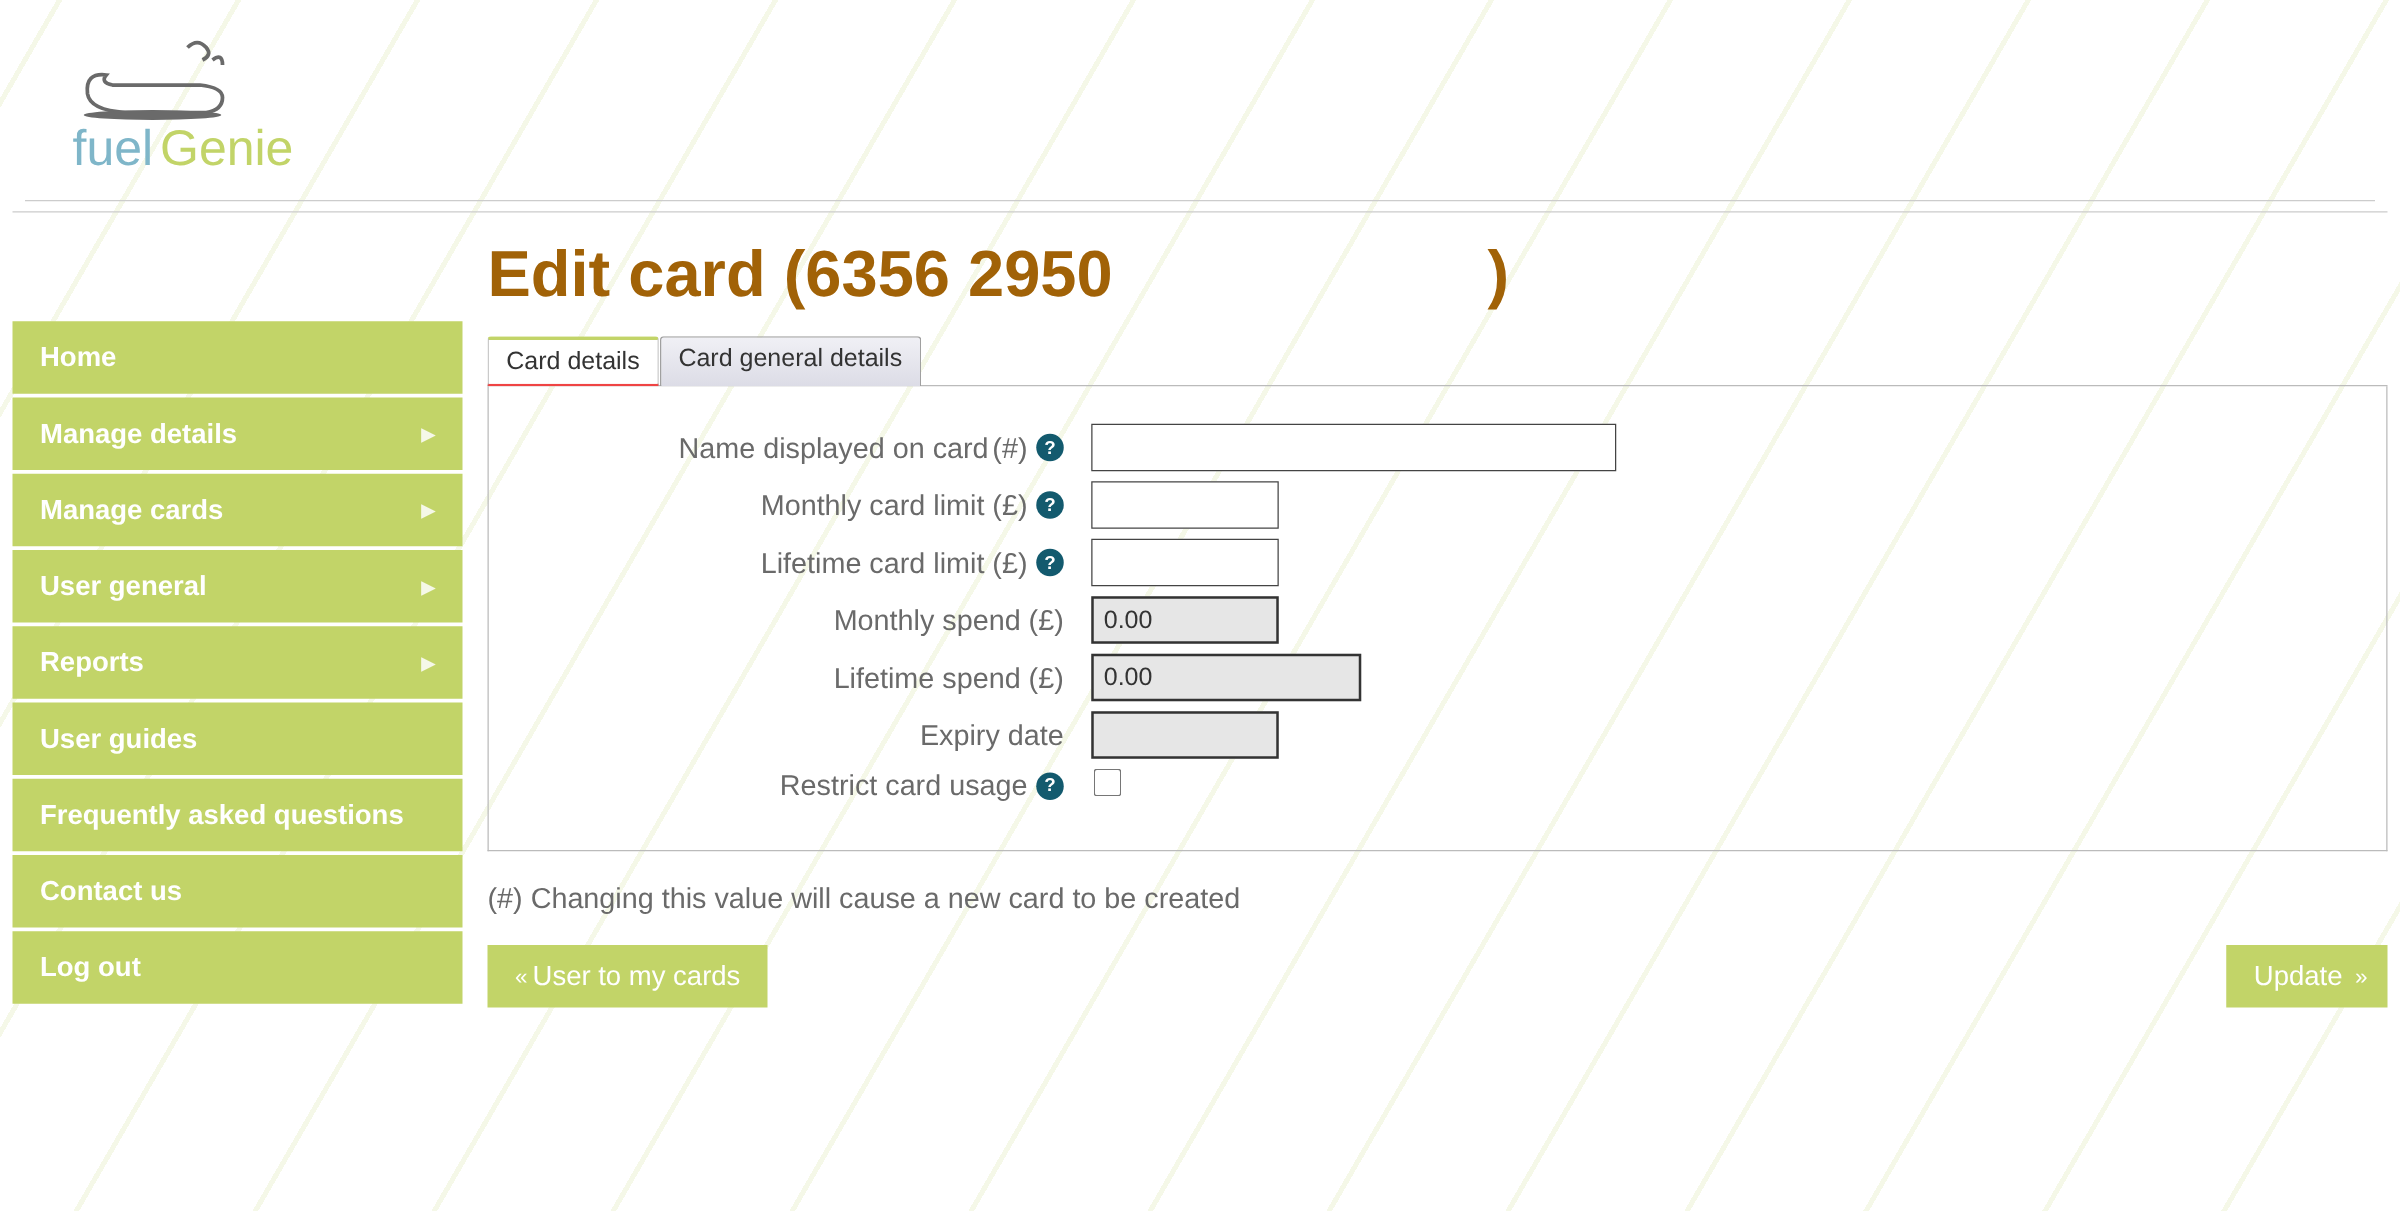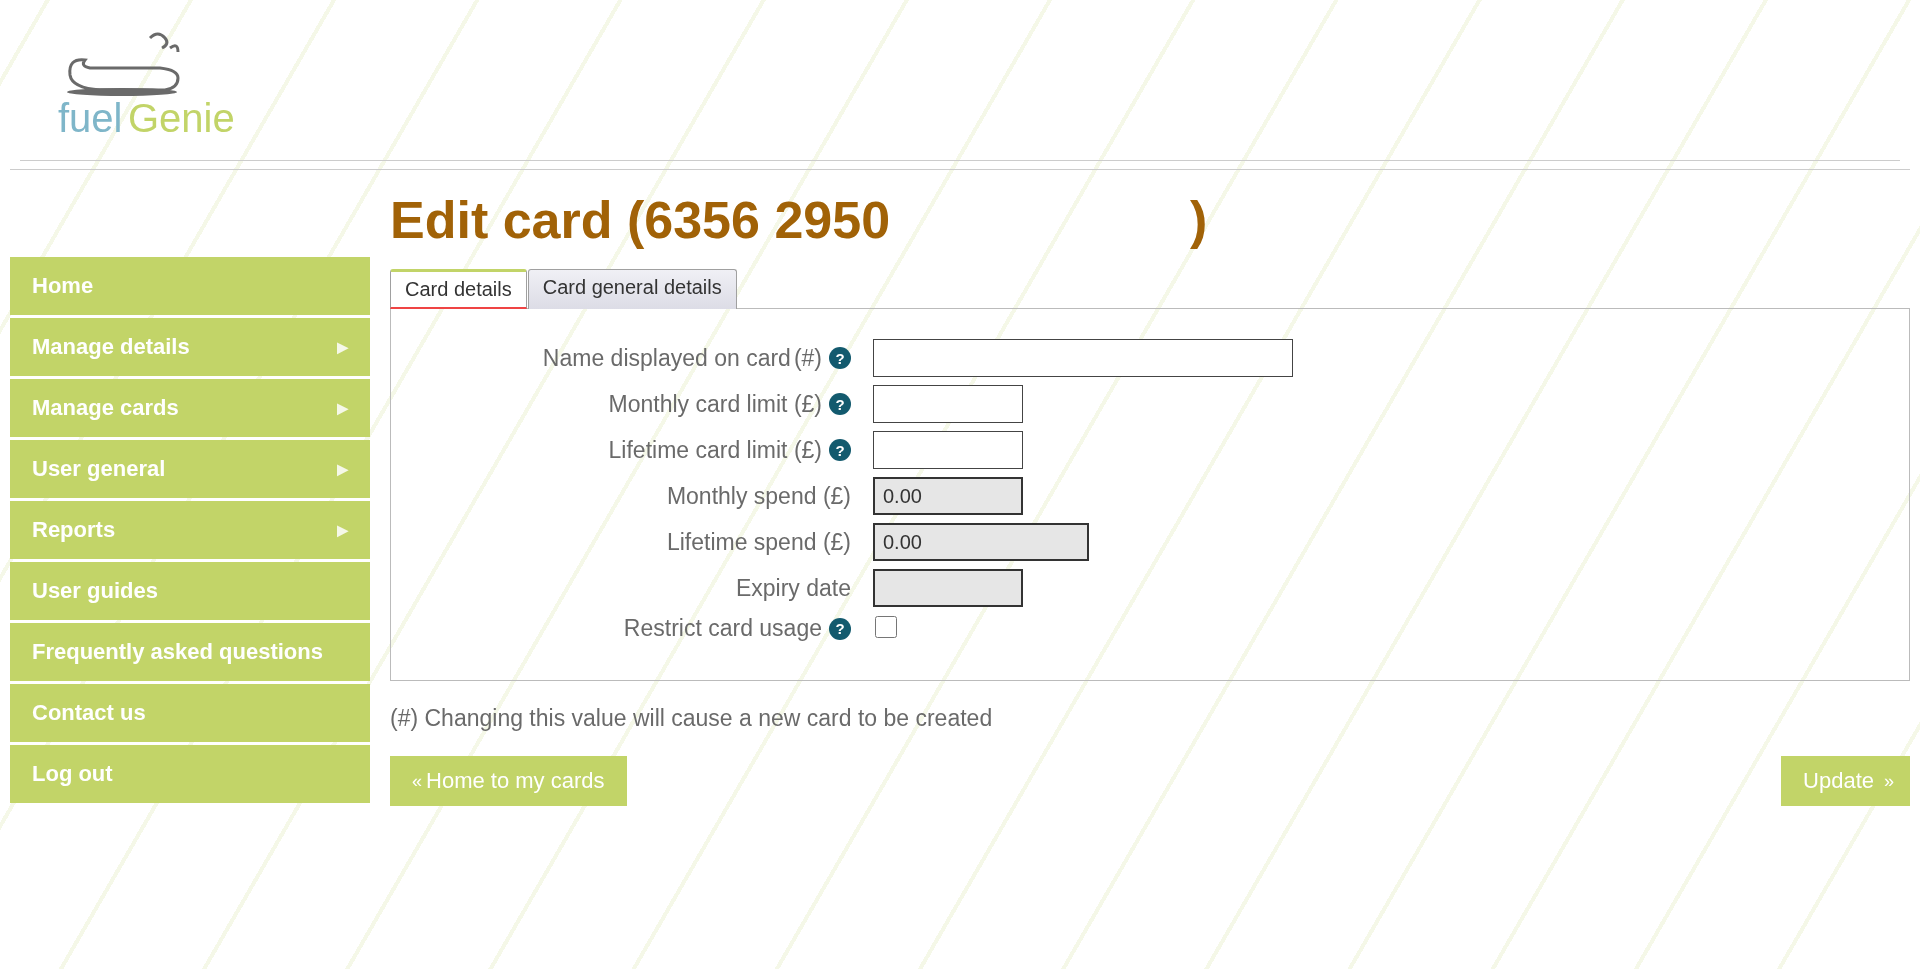--- a/index.html
+++ b/index.html
@@ -348,21 +348,21 @@
           </div>
         </div>
 
       </div>
 
       <p class="footnote">(#)  Changing this value will cause a new card to be created</p>
 
       <div class="action-row">
         <button class="btn">
           <span class="chev">«</span>
-          <span>Home to my cards</span>
+          <span>User to my cards</span>
         </button>
         <button class="btn">
           <span>Update</span>
           <span class="chev">»</span>
         </button>
       </div>
 
     </main>
   </div>
 </div>

